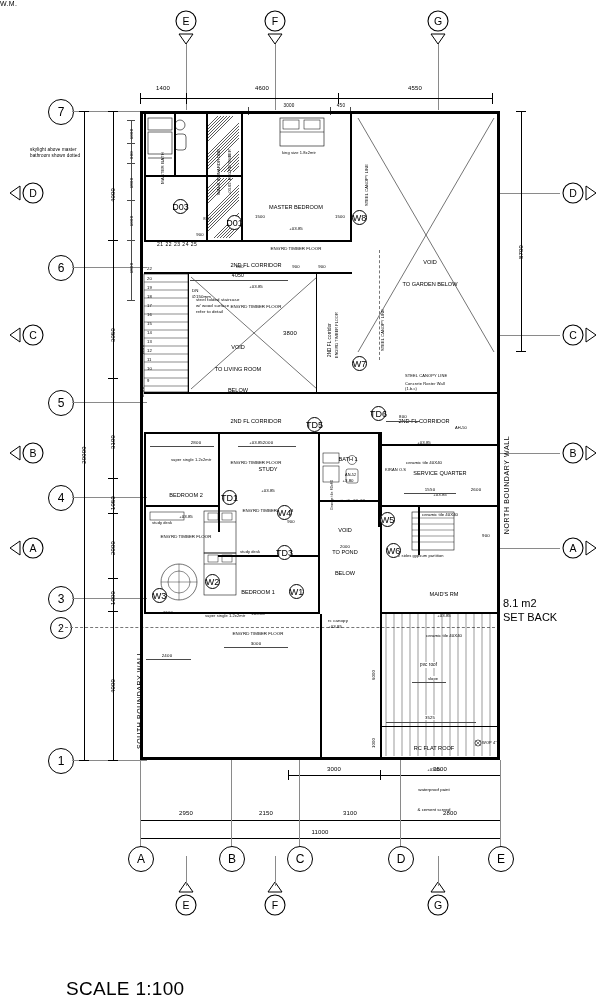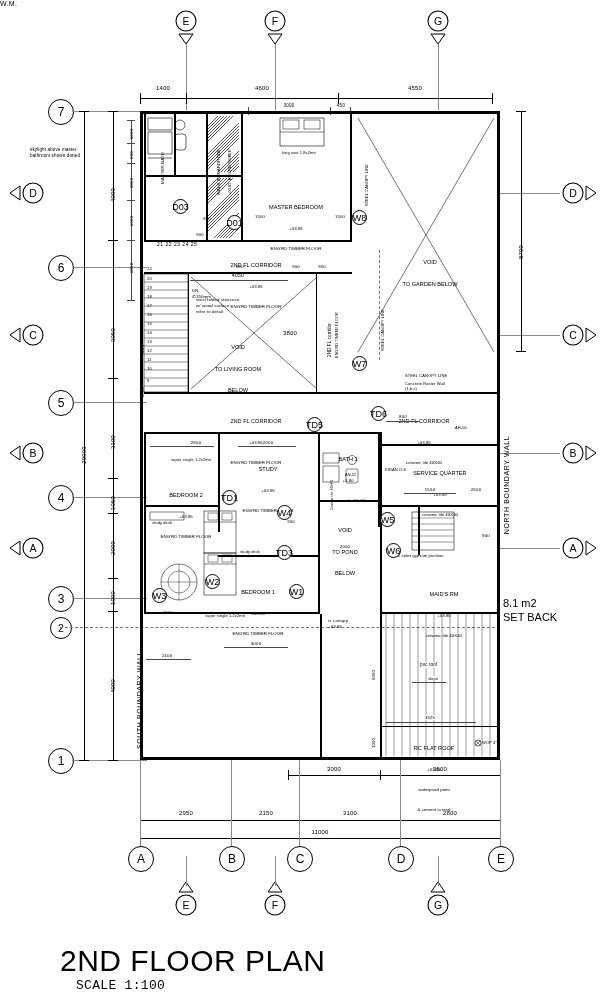--- a/index.html
+++ b/index.html
@@ -17,21 +17,21 @@
   .lbl7{font-size:6.6px;}
   .dim{position:absolute;font-size:6px;letter-spacing:.2px;white-space:pre;}
   .dim.c{text-align:center;transform:translateX(-50%);}
   .vert{transform-origin:0 0;}
   .circ{position:absolute;border:1.1px solid #000;border-radius:50%;display:flex;align-items:center;justify-content:center;font-size:11px;background:#fff;}
   .circ.sm{font-size:9px;}
   .room{position:absolute;font-size:5.2px;text-align:center;line-height:1.35;white-space:pre;transform:translateX(-50%);}
   .room .n{font-size:5.6px;}
   .room .lv{font-size:4.4px;}
   .title{position:absolute;left:60px;top:944px;font-size:30px;letter-spacing:.5px;}
-  .subtitle{position:absolute;left:76px;top:978px;font-size:13px;letter-spacing:.3px;font-family:Liberation Mono, monospace;}
+  .subtitle{position:absolute;left:66px;top:978px;font-size:19px;letter-spacing:.3px;}
   .setback{position:absolute;font-size:11px;line-height:1.25;white-space:pre;}
   .hatch2{position:absolute;background:repeating-linear-gradient(135deg,#000 0 .5px,transparent .5px 2.2px);}
   .wallfill{position:absolute;background:#000;}
   svg{display:block;overflow:visible;}
   .gridcirc{position:absolute;width:24px;height:24px;border:1.1px solid #000;border-radius:50%;background:#fff;display:flex;align-items:center;justify-content:center;font-size:12px;}
   .gridcirc.small{width:20px;height:20px;font-size:10.5px;}
 </style>
 </head>
 <body>
 
@@ -618,16 +618,15 @@
     <svg width="26" height="34">
         <polygon points="6,10 20,10 13,0" fill="#fff" stroke="#000" stroke-width="1"></polygon>
         <circle cx="13" cy="23" r="10" fill="#fff" stroke="#000" stroke-width="1.1"></circle>
         <text x="13" y="27" font-size="10.5" text-anchor="middle" font-family="Liberation Sans">G</text>
       </svg>
   </div>
   <div class="ln vl grey" style="left:186px;top:856px;height:30px;"></div>
   <div class="ln vl grey" style="left:275px;top:856px;height:30px;"></div>
   <div class="ln vl grey" style="left:438px;top:856px;height:30px;"></div>
 
-  <div class="title">2ND FLOOR PLAN</div>
   <div class="subtitle">SCALE 1:100</div>
 
 </div>
 
 </body></html>

